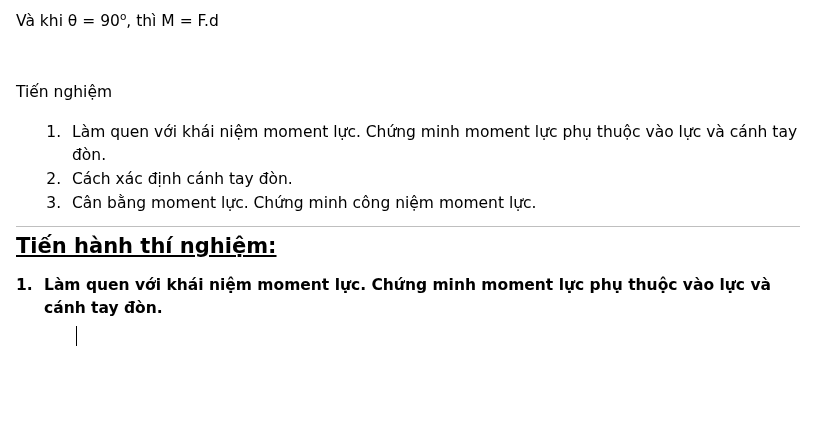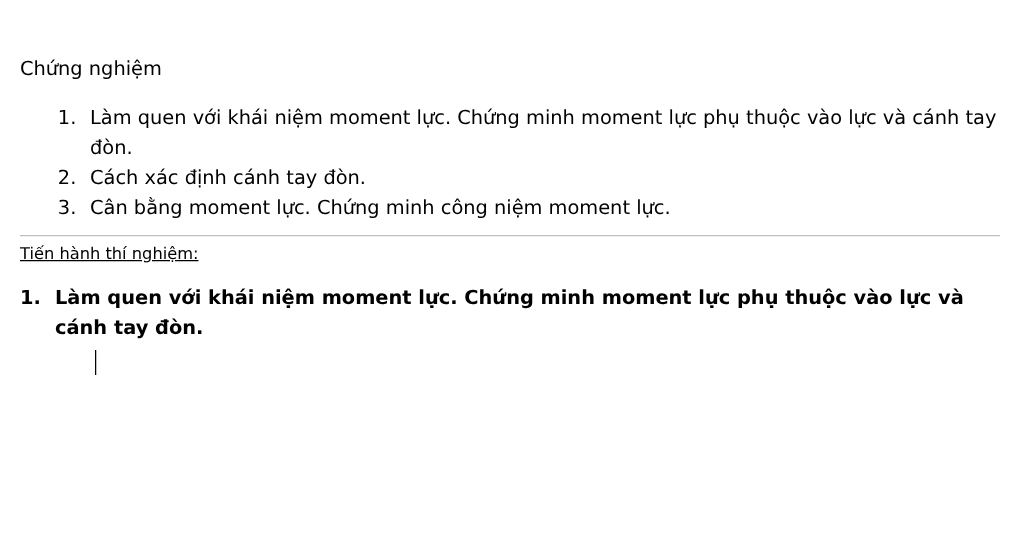--- a/index.html
+++ b/index.html
@@ -44,22 +44,22 @@
   ol.objectives li {
     margin-bottom: 1px;
     padding-left: 6px;
   }
   .divider {
     border: none;
     border-top: 1px solid #bfbfbf;
     margin: 8px 0 7px 0;
   }
   .sub-heading {
-    font-size: 13px;
-    font-weight: normal;
+    font-size: 21px;
+    font-weight: bold;
     text-decoration: underline;
     margin: 0 0 16px 0;
   }
   ol.steps {
     margin: 0;
     padding-left: 22px;
     font-size: 15.5px;
     line-height: 1.5;
     font-weight: bold;
   }
@@ -80,24 +80,25 @@
     vertical-align: super;
     line-height: 0;
   }
 </style>
 </head>
 <body>
 
 <div class="page">
 
 
+  <p class="para"><span>Và khi θ = 90</span><sup>o</sup><span>, thì M = F.d</span></p>
 
   <div class="spacer"></div>
 
-  <p class="para heading-plain">Chứng nghiệm</p>
+  <p class="para heading-plain">Tiến nghiệm</p>
 
 
   <ol class="objectives">
     <li>Làm quen với khái niệm moment lực. Chứng minh moment lực phụ thuộc vào lực và cánh tay đòn.</li>
     <li>Cách xác định cánh tay đòn.</li>
     <li>Cân bằng moment lực. Chứng minh công niệm moment lực.</li>
   </ol>
 
   <hr class="divider">
 

